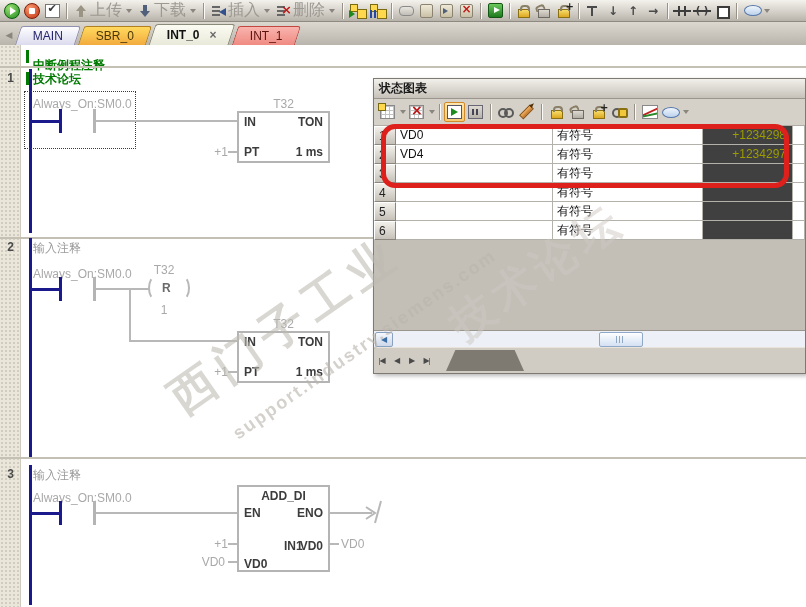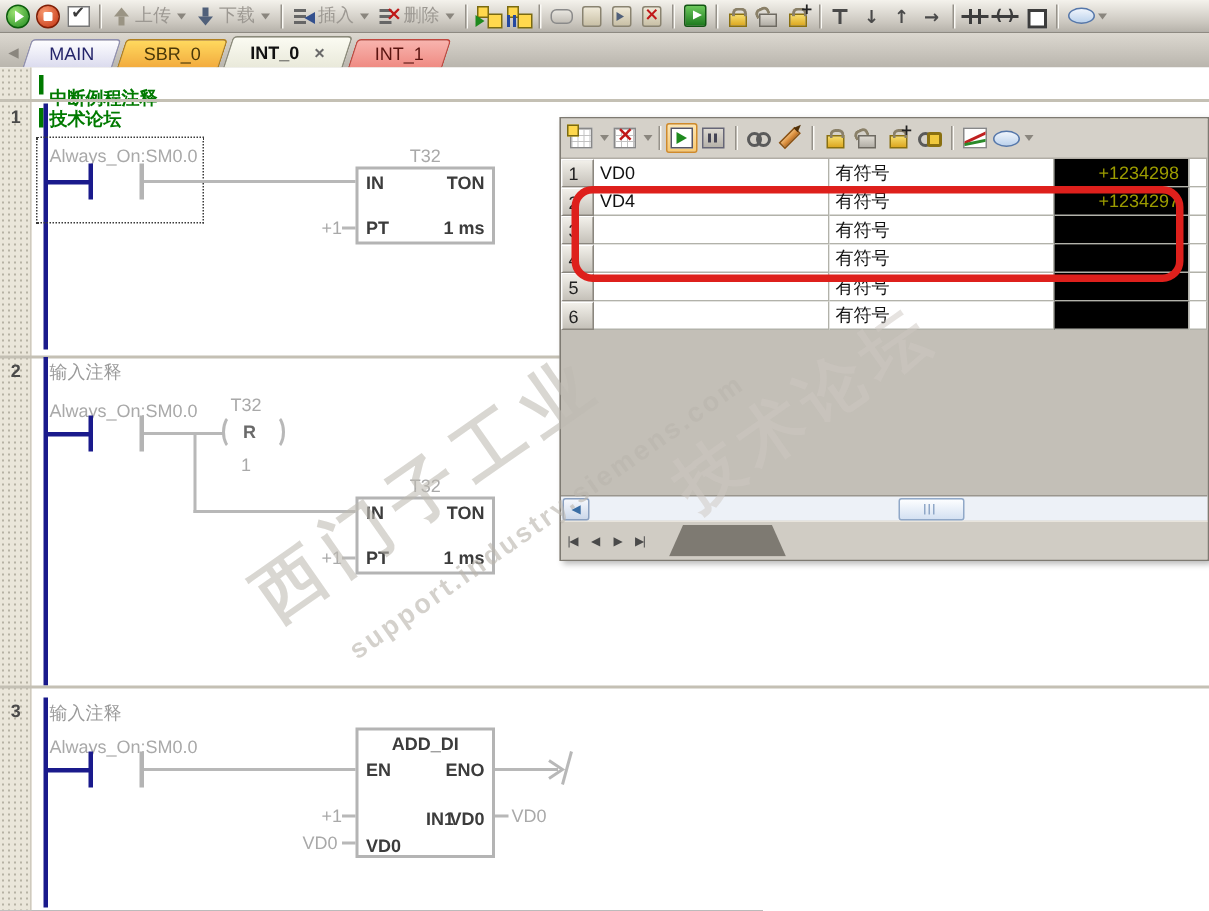--- a/index.html
+++ b/index.html
@@ -4,21 +4,21 @@
 <style>
   html,body{margin:0;padding:0;background:#777;}
   .screen{position:relative;width:806px;height:607px;overflow:hidden;background:#fff;
     font-family:"Liberation Sans","DejaVu Sans",sans-serif;font-size:12px;color:#222;}
   .abs{position:absolute;}
   
   .toolbar{position:absolute;left:0;top:0;width:806px;height:22px;display:flex;align-items:center;
     background:linear-gradient(#f4f2ec,#ccc8c0 70%,#b7b3ab);border-bottom:1px solid #8e8a82;padding-left:2px;box-sizing:border-box;}
   .ti{width:20px;height:18px;display:flex;align-items:center;justify-content:center;position:relative;flex:none;}
   .tbtn{display:flex;align-items:center;height:18px;padding:0 3px;flex:none;}
-  .tlabel{font-size:12px;color:#9c9892;margin:0 2px;white-space:nowrap;}
+  .tlabel{font-size:16px;color:#9c9892;margin:0 2px;white-space:nowrap;}
   .sep{width:1px;height:16px;background:#96928a;box-shadow:1px 0 0 #fbfaf6;margin:0 4px;flex:none;}
   .caret{width:0;height:0;border-left:3px solid transparent;border-right:3px solid transparent;border-top:4px solid #8a867e;margin-left:2px;}
   .ic-run{width:14px;height:14px;border-radius:50%;background:radial-gradient(circle at 35% 30%,#9be272,#1f8a1f);border:1px solid #0b5c0b;position:relative;}
   .ic-run::after{content:"";position:absolute;left:5px;top:3px;border-left:6px solid #fff;border-top:4px solid transparent;border-bottom:4px solid transparent;}
   .ic-stop{width:14px;height:14px;border-radius:50%;background:radial-gradient(circle at 35% 30%,#f89a70,#c23010);border:1px solid #7e1e06;position:relative;}
   .ic-stop::after{content:"";position:absolute;left:4px;top:4px;width:6px;height:6px;background:#fff;border-radius:1px;}
   .ic-compile{width:13px;height:12px;background:#fff;border:1px solid #777;position:relative;}
   .ic-compile::after{content:"✔";position:absolute;left:2px;top:-3px;font:bold 11px "DejaVu Sans",sans-serif;color:#3a3a3a;}
   .arr{width:14px;height:14px;position:relative;flex:none;}
   .arr::before{content:"";position:absolute;left:2px;top:1px;border-left:5px solid transparent;border-right:5px solid transparent;}
@@ -124,21 +124,21 @@
   .ic-trend{width:14px;height:12px;background:#fff;border:1px solid #888;position:relative;overflow:hidden;}
   .ic-trend::before{content:"";position:absolute;left:-2px;top:5px;width:18px;height:2px;background:#c02020;transform:rotate(-25deg);}
   .ic-trend::after{content:"";position:absolute;left:-2px;top:8px;width:18px;height:2px;background:#2a8a2a;transform:rotate(-12deg);}
   .swclient{flex:1;position:relative;background:#c3bfb7;overflow:hidden;}
   .grid{position:absolute;left:0;top:0;}
   .grow{display:flex;}
   .gc{box-sizing:border-box;height:19px;line-height:18px;overflow:hidden;white-space:nowrap;}
   .gh{height:20px;line-height:19px;background:linear-gradient(#f6f4ee,#c6c2ba);border-right:1px solid #8e8e86;border-bottom:1px solid #6e6e66;padding-left:4px;color:#111;}
   .gn{background:linear-gradient(#f2f0ea,#c5c1b9);border-top:1px solid #fff;border-left:1px solid #fff;border-right:1px solid #8a867e;border-bottom:1px solid #8a867e;padding-left:4px;color:#222;}
   .gd{background:#fff;border-right:1px solid #b2b2aa;border-bottom:1px solid #b2b2aa;padding-left:4px;color:#111;}
-  .gv{background:#000000;border-right:1px solid #b2b2aa;border-bottom:1px solid #b2b2aa;padding-right:6px;text-align:right;color:#9c9c00;}
+  .gv{background:#404040;border-right:1px solid #b2b2aa;border-bottom:1px solid #b2b2aa;padding-right:6px;text-align:right;color:#9c9c00;}
   .w-corner{width:22px;}.w-addr{width:157px;}.w-fmt{width:150px;}.w-val{width:90px;}.w-x{width:12px;}
   .hsb{height:16px;background:#edf1f7;border-top:1px solid #9a968e;position:relative;flex:none;}
   .hsb-btn{position:absolute;left:1px;top:1px;width:16px;height:13px;background:linear-gradient(#f6f8fc,#ccd8ea);
     border:1px solid #8aa0c0;border-radius:2px;color:#3a6ea5;font-size:8px;line-height:13px;text-align:center;}
   .hsb-thumb{position:absolute;left:225px;top:1px;width:42px;height:13px;background:linear-gradient(#fdfeff,#d4e1f2);
     border:1px solid #90a8c8;border-radius:2px;}
   .hsb-thumb::after{content:"";position:absolute;left:16px;top:3px;width:1px;height:7px;background:#90a8c8;box-shadow:3px 0 0 #90a8c8,6px 0 0 #90a8c8;}
   .sheetrow{height:25px;background:#d0ccc4;display:flex;align-items:center;flex:none;border-top:1px solid #e8e4dc;}
   .navb{width:15px;text-align:center;color:#4a4a4a;font-size:8px;letter-spacing:-1px;}
   .sheettab{position:relative;margin-left:12px;width:78px;height:21px;}
@@ -336,20 +336,23 @@
     <span class="opd" style="left:341px;top:492px;">VD0</span>
     <div class="hl" style="left:330px;top:467px;width:36px;"></div>
     <svg class="abs" style="left:362px;top:452px;" width="22" height="28">
       <path d="M0 16 h10" stroke="#b8b8b8" stroke-width="2" fill="none"></path>
       <path d="M4 10 l9 6 l-9 6" stroke="#b8b8b8" stroke-width="2" fill="none"></path>
       <path d="M19 4 L13 26" stroke="#b8b8b8" stroke-width="2" fill="none"></path>
     </svg>
   </div>
 
   <div class="statuswin">
+    <div class="swtitle">
+      <span>状态图表</span>
+    </div>
     <div class="swtools">
       <span class="sbtn">
           <span class="ic-grid new"></span>
         </span>
       <span class="caret"></span>
       <span class="sbtn">
           <span class="ic-grid del"></span>
         </span>
       <span class="caret"></span>
       <span class="sep"></span>

